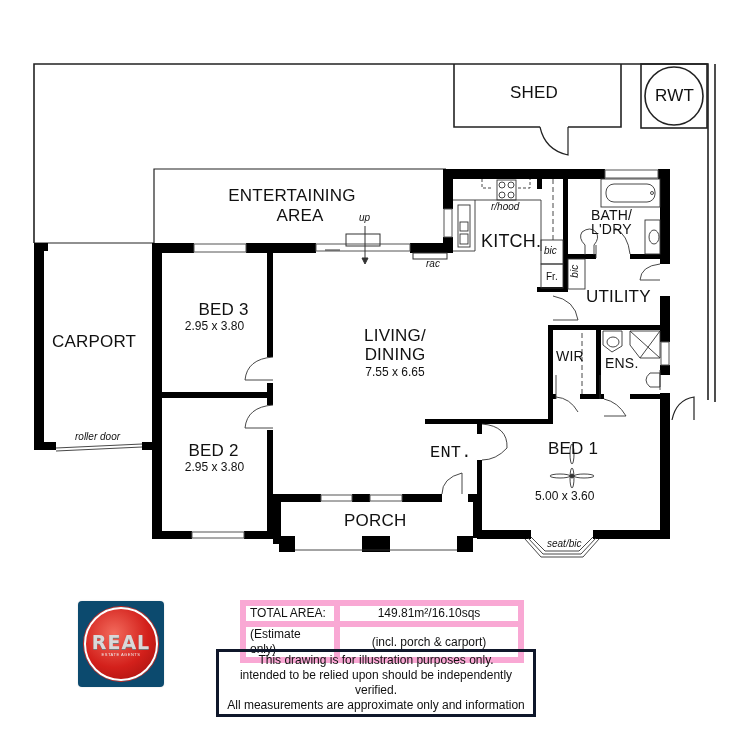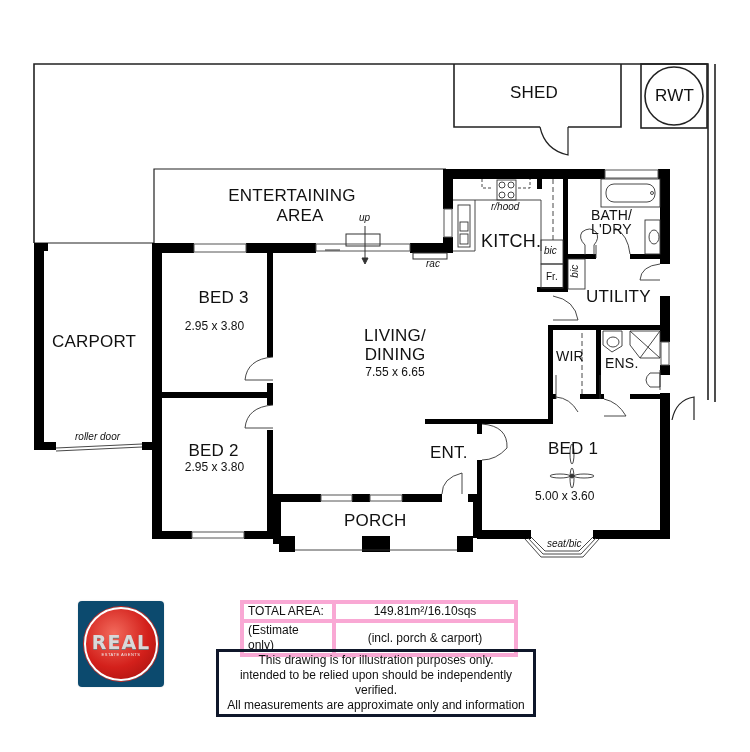--- a/index.html
+++ b/index.html
@@ -3,21 +3,21 @@
 <meta charset="utf-8">
 <style>
   html, body { margin:0; padding:0; background:#ffffff; }
   body { width:750px; height:752px; position:relative; overflow:hidden; font-family:"Liberation Sans", sans-serif; color:#111; }
   #plan { position:absolute; left:0; top:0; width:750px; height:752px; }
   .lbl { position:absolute; text-align:center; white-space:nowrap; line-height:1.05; color:#111; }
   .room-name { font-size:17px; letter-spacing:0.2px; }
   .room-dim { font-size:12px; }
   .small-it { font-size:10px; font-style:italic; }
   .area-table { position:absolute; left:240px; top:600px; border-collapse:collapse; font-size:12px; }
-  .area-table td { border:4px solid #f9a8d4; padding:0 4px; height:15px; line-height:15px; text-align:center; }
+  .area-table td { border:6px solid #f9a8d4; padding:0 4px; height:15px; line-height:15px; text-align:center; }
   .area-table td.k { width:80px; text-align:left; }
   .area-table td.v { width:170px; }
   .disclaimer { position:absolute; left:216px; top:649px; width:314px; border:3px solid #0f172a; font-size:12px; text-align:center; line-height:15px; padding:1px 0; }
   .logo { position:absolute; left:78px; top:601px; width:86px; height:86px; border-radius:4px; background:#0c4a6e; box-shadow:0 0 2px #ddd; }
   .logo .disc { position:absolute; left:6px; top:6px; width:74px; height:74px; border-radius:50%; background:radial-gradient(circle at 40% 35%, #f26a5c 0%, #d3201b 55%, #9e0f0c 100%); border:2px solid #fff; box-sizing:border-box; box-shadow:0 0 0 1px #c62b24; }
   .logo .brand { position:absolute; left:0; right:0; top:30px; text-align:center; font-weight:bold; font-size:19px; color:#d9d9d9; letter-spacing:1px; text-shadow:0 1px 0 #777; font-family:"DejaVu Sans", sans-serif; }
   .logo .sub { position:absolute; left:0; right:0; top:51px; text-align:center; font-size:4px; color:#eee; letter-spacing:0.5px; }
 </style>
 </head>
 <body>
@@ -217,34 +217,34 @@
 <div class="lbl small-it" style="left:569px;top:266px;transform:rotate(-90deg);">bic</div>
 
 <div class="lbl room-name" style="left:591px;top:208px;font-size:14px;">BATH/</div>
 <div class="lbl room-name" style="left:591px;top:222px;font-size:14px;">L'DRY</div>
 
 <div class="lbl room-name" style="left:586px;top:288px;">UTILITY</div>
 
 <div class="lbl room-name" style="left:52px;top:333px;">CARPORT</div>
 <div class="lbl small-it" style="left:75px;top:432px;">roller door</div>
 
-<div class="lbl room-name" style="left:162px;top:289px;width:123px;">BED 3</div>
+<div class="lbl room-name" style="left:162px;top:301px;width:123px;">BED 3</div>
 <div class="lbl room-dim" style="left:162px;top:320px;width:105px;">2.95 x 3.80</div>
 
 <div class="lbl room-name" style="left:150px;top:442px;width:127px;">BED 2</div>
 <div class="lbl room-dim" style="left:162px;top:461px;width:105px;">2.95 x 3.80</div>
 
 <div class="lbl room-name" style="left:350px;top:327px;width:90px;">LIVING/</div>
 <div class="lbl room-name" style="left:350px;top:346px;width:90px;">DINING</div>
 <div class="lbl room-dim" style="left:350px;top:366px;width:90px;">7.55 x 6.65</div>
 
 <div class="lbl room-name" style="left:556px;top:349px;font-size:14px;">WIR</div>
 <div class="lbl room-name" style="left:605px;top:356px;font-size:14px;">ENS.</div>
 
-<div class="lbl room-name" style="left:430px;top:444px;">ENT.</div>
+<div class="lbl room-name" style="left:430px;top:444px;font-family:Liberation Mono, monospace;">ENT.</div>
 
 <div class="lbl room-name" style="left:548px;top:440px;">BED 1</div>
 <div class="lbl room-dim" style="left:535px;top:490px;">5.00 x 3.60</div>
 <div class="lbl small-it" style="left:547px;top:539px;">seat/bic</div>
 
 <div class="lbl room-name" style="left:344px;top:512px;">PORCH</div>
 
 <table class="area-table">
   <tbody>
       <tr>

